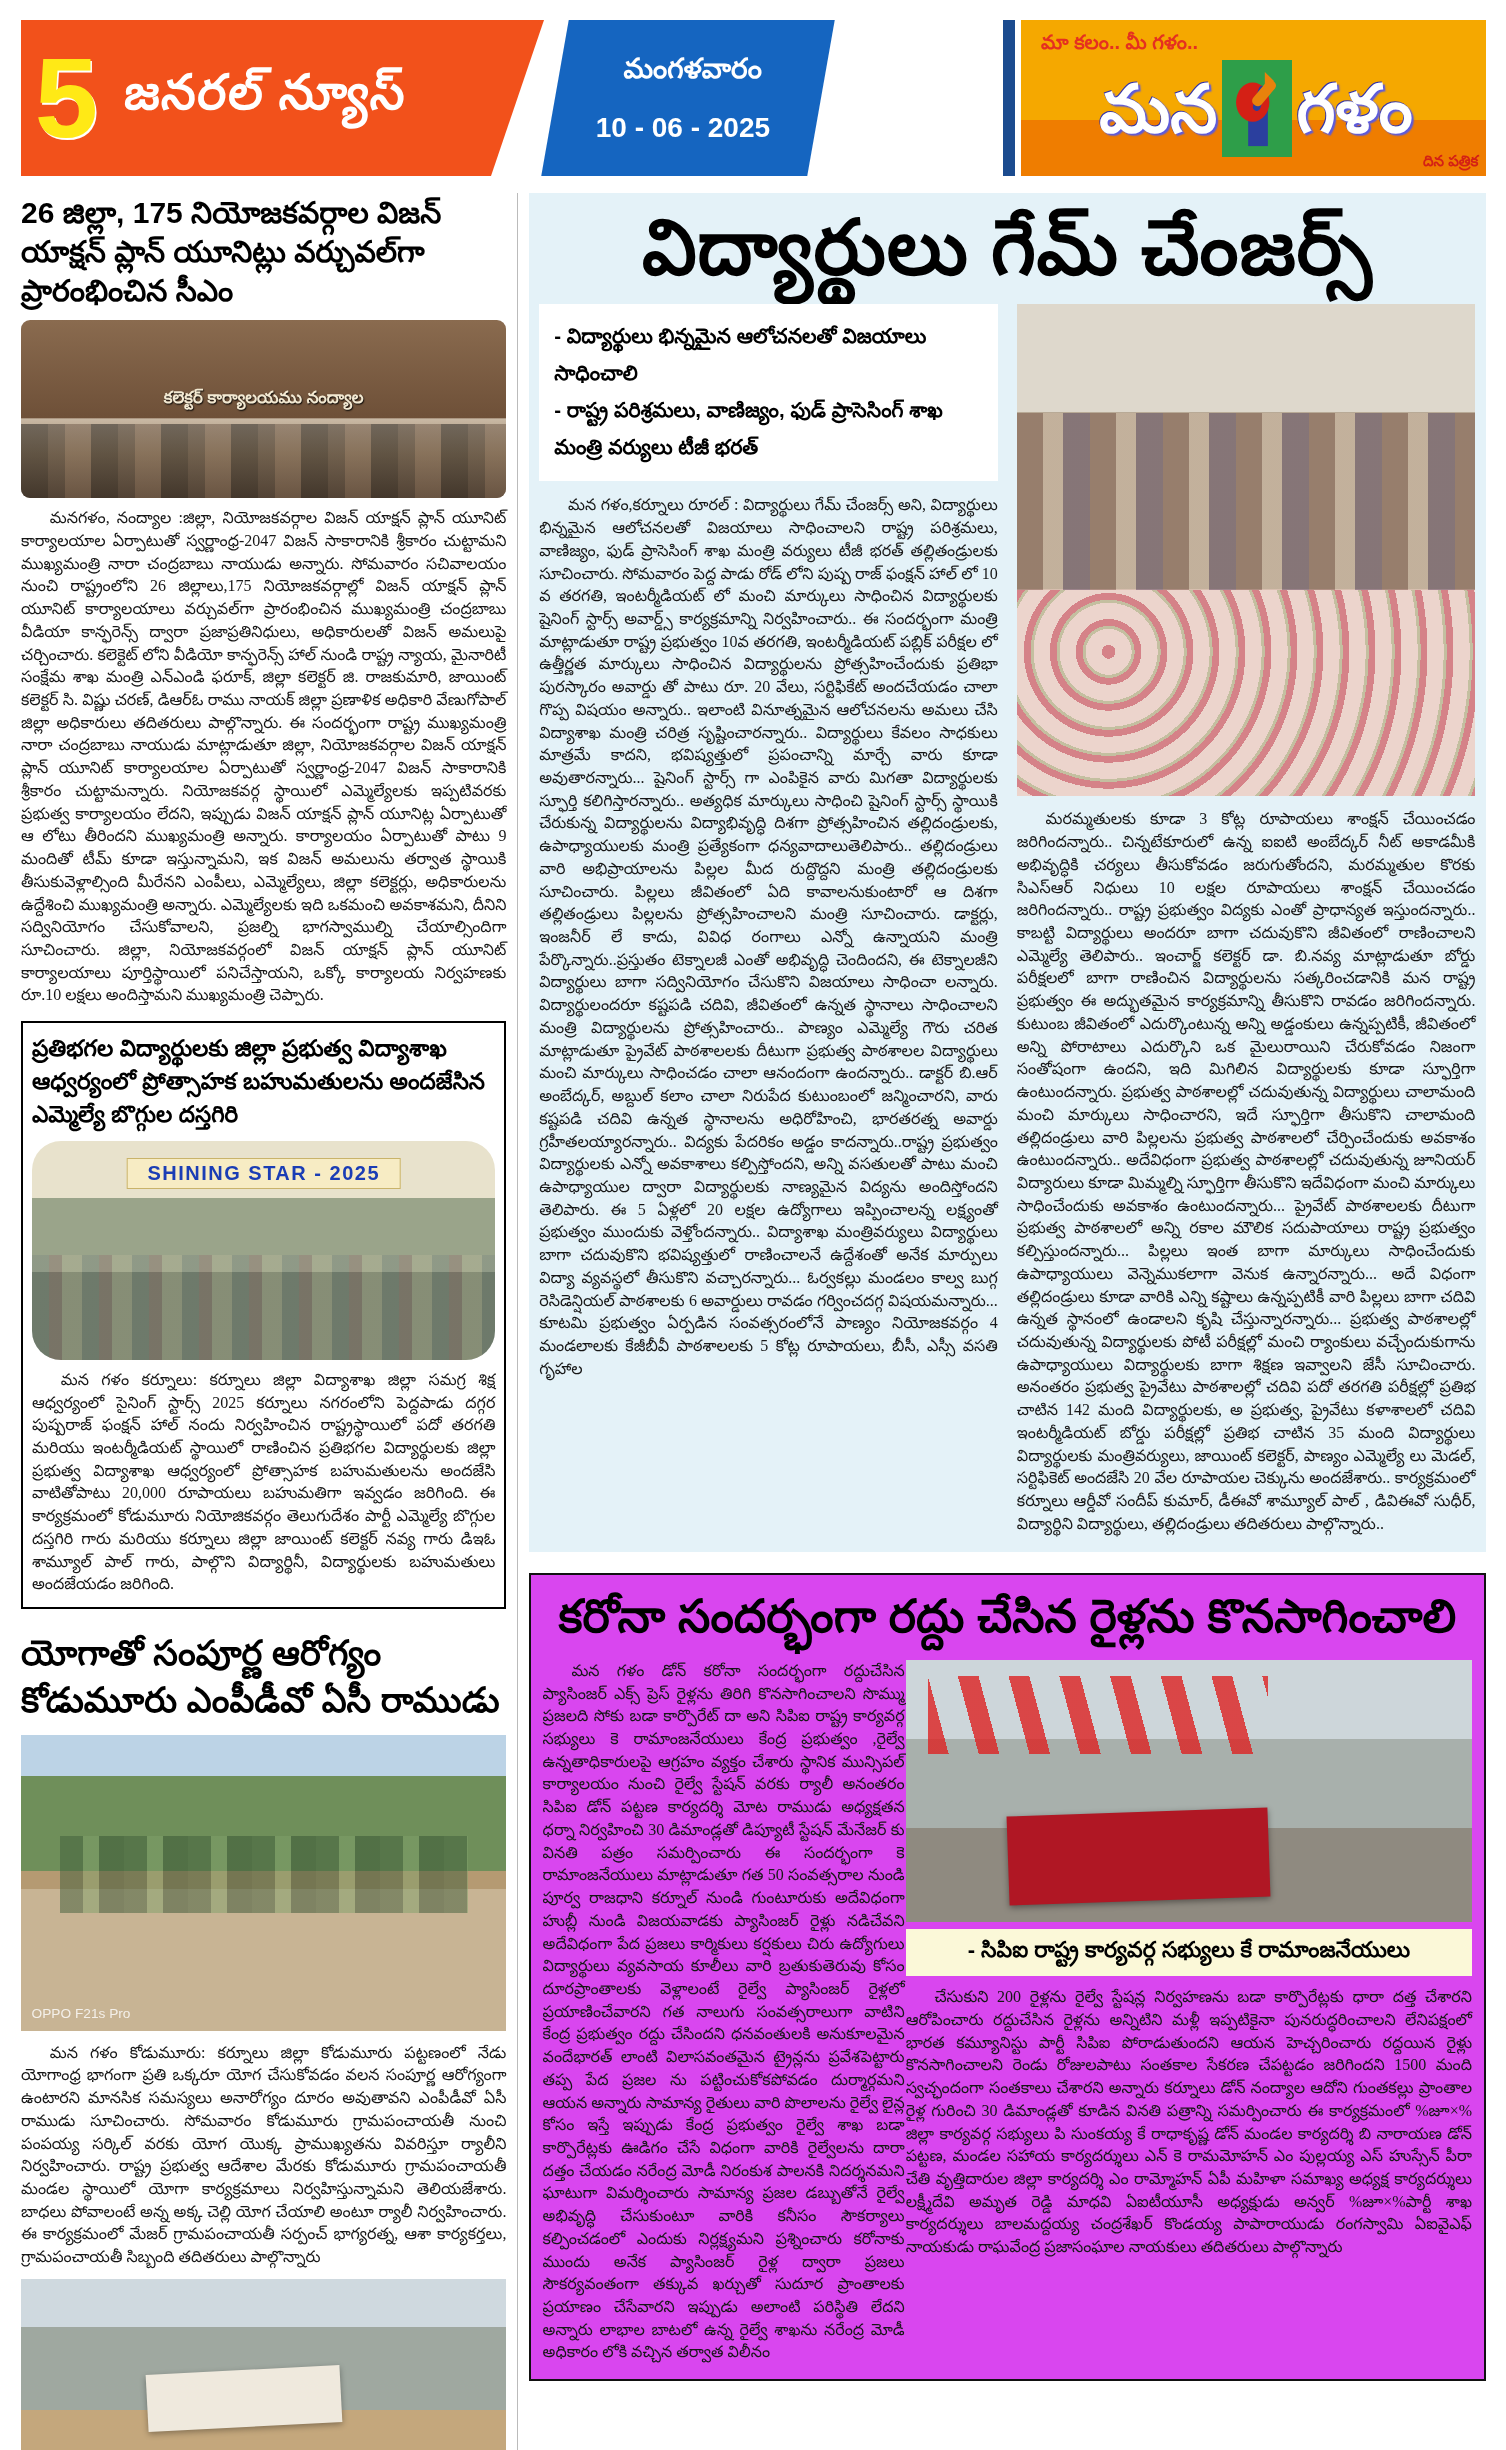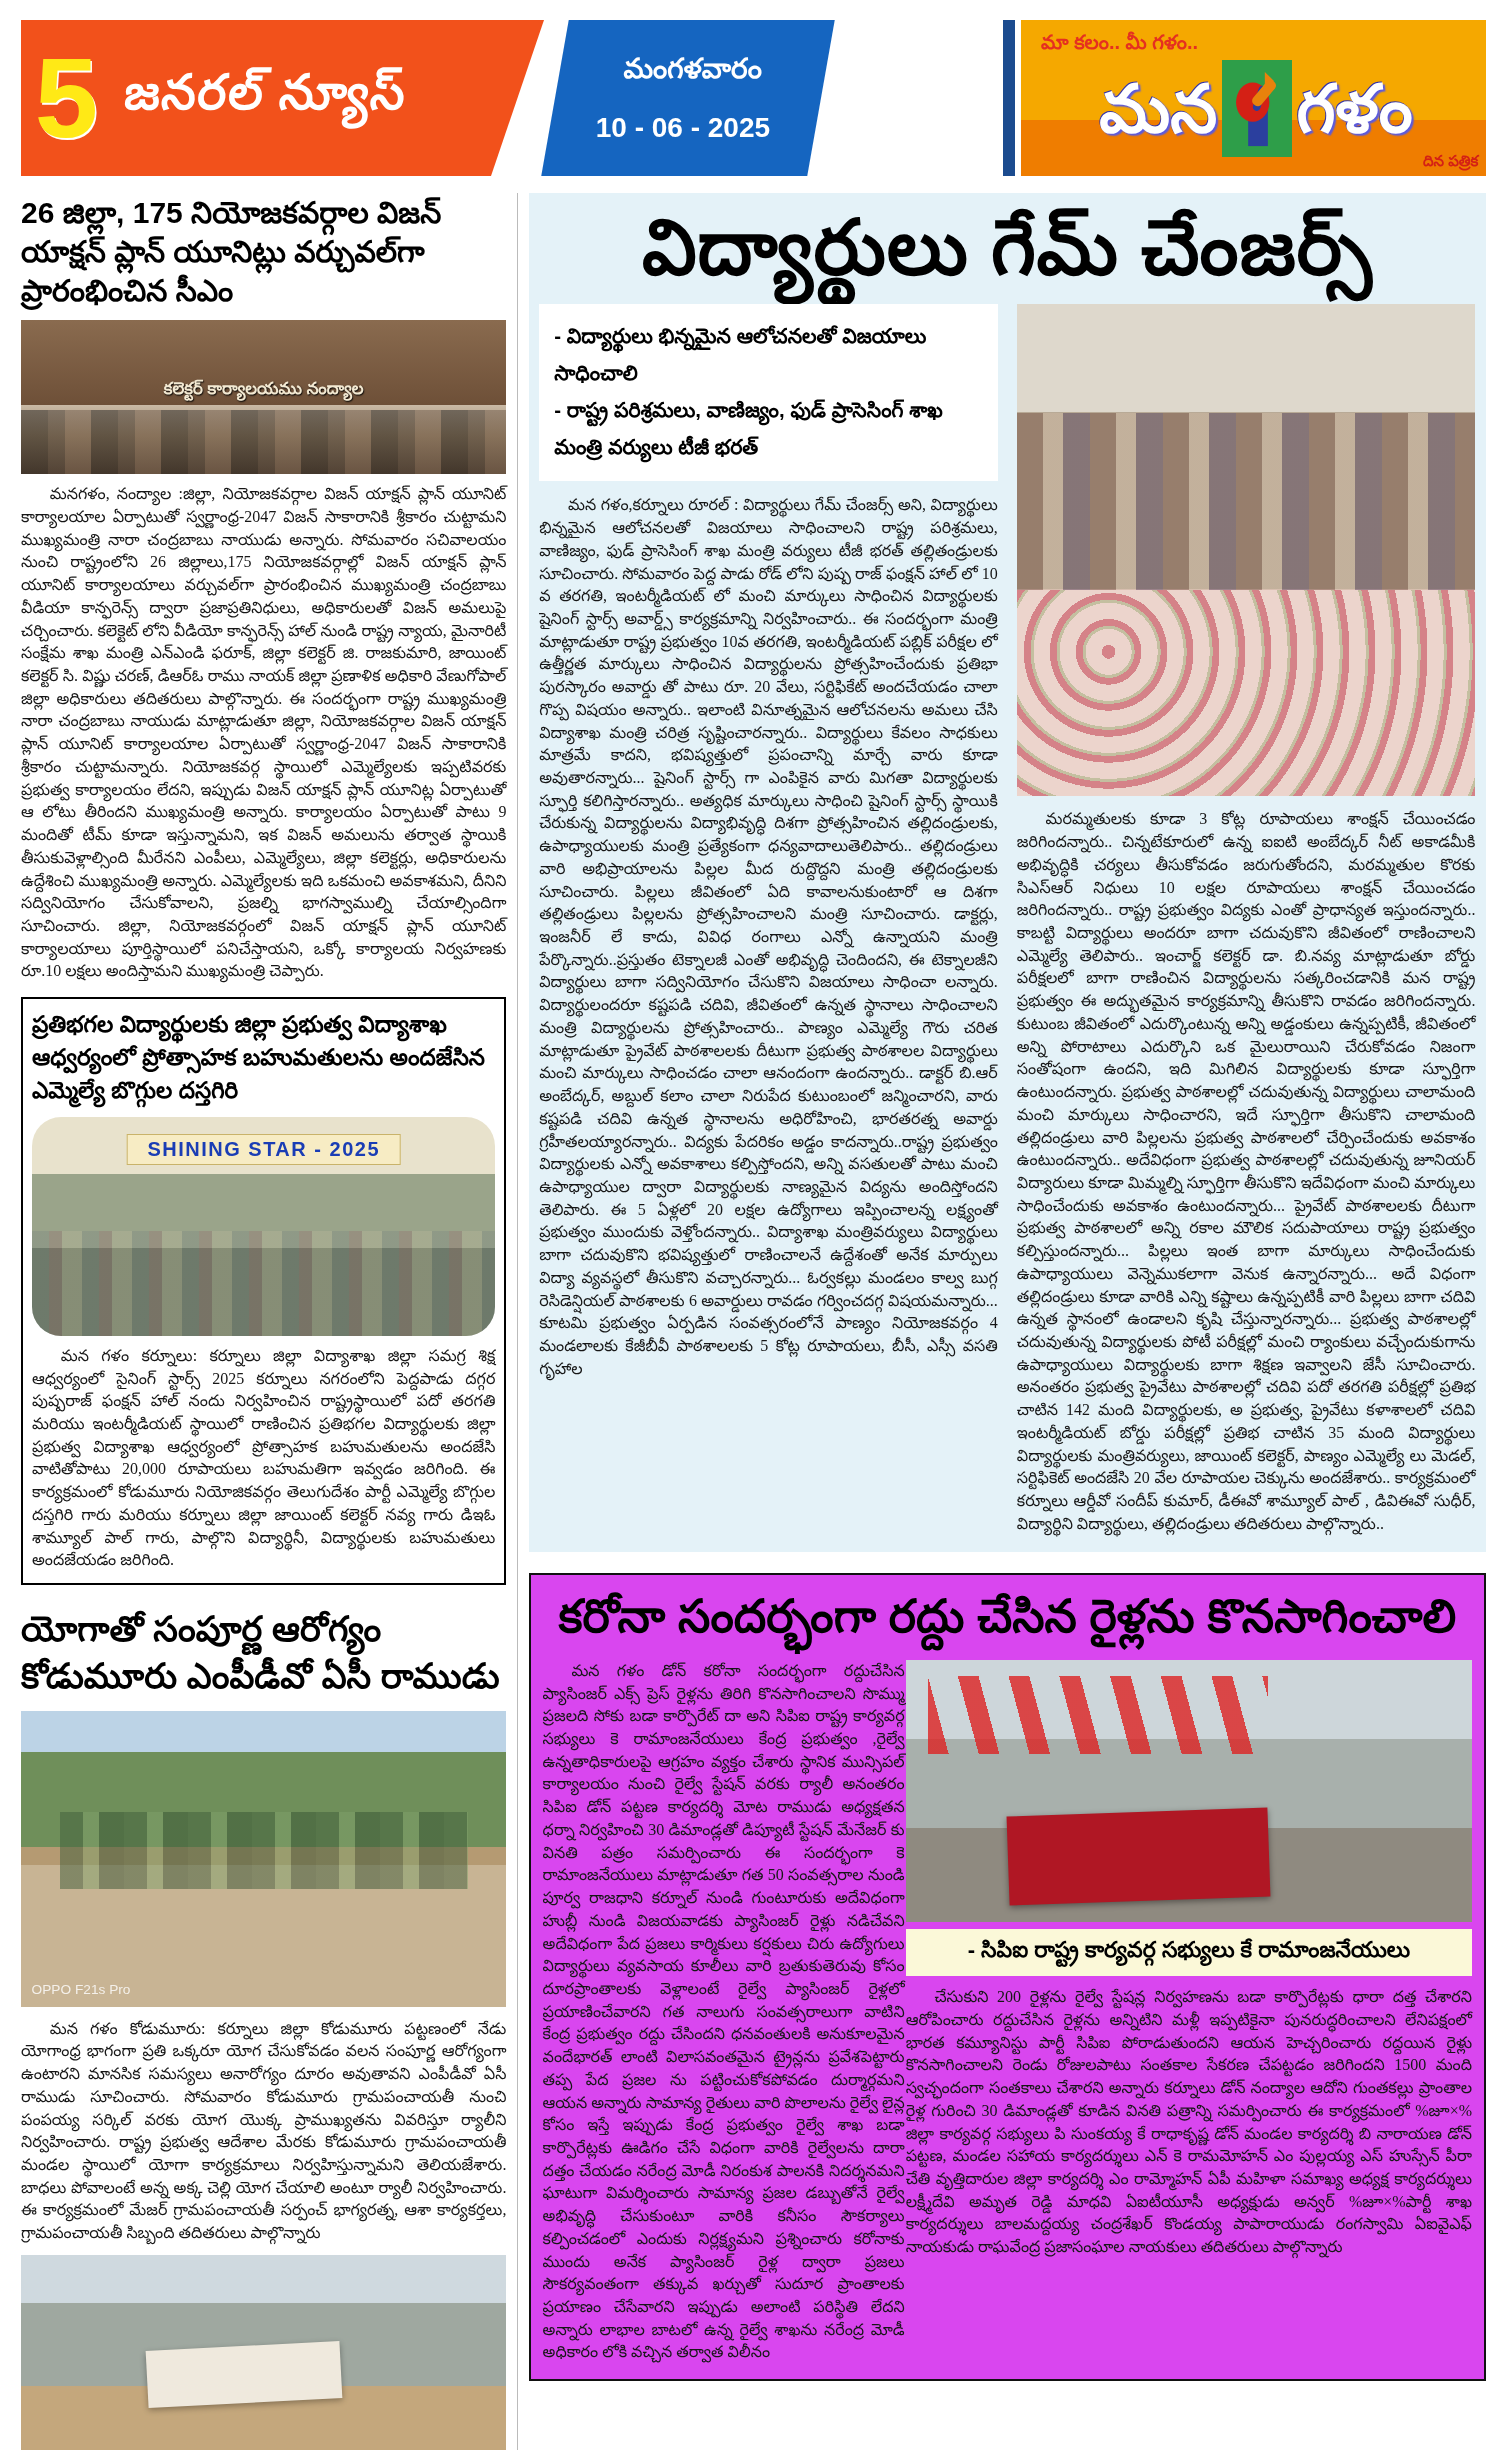--- a/index.html
+++ b/index.html
@@ -80,23 +80,24 @@
   .photo { width:100%; position:relative; overflow:hidden; }
   .photo-label {
     position:absolute; left:50%; top:38%; transform:translateX(-50%);
     color:#f3e9d2; font-size:16.7px; font-weight:bold; white-space:nowrap;
     font-family:"Liberation Sans", sans-serif; text-shadow:0.8px 0.8px 1.5px #000;
   }
 
   
   .artA h2 { font-size:30px; line-height:1.3; margin-bottom:10.6px; }
   .photoA {
-    height:154px; margin-bottom:9px;
+    height:178px; margin-bottom:9px;
     background:
       linear-gradient(180deg,#8a6b4f 0%,#6e5038 55%,#c9b9a5 55.5%,#a08868 75%,#5c4632 100%);
+    border-radius: 9px;
   }
   .photoA::after {
     content:""; position:absolute; left:0; right:0; bottom:0; height:42%;
     background:repeating-linear-gradient(90deg,#2e2a26 0 27px,#4a4038 27px 44px,#746050 44px 70px);
     opacity:.55;
   }
 
   
   .artB { border:2.3px solid #000; margin-top:13.7px; padding:9px 9px 10.6px 9px; }
   .artB h2 { font-size:23px; line-height:1.45; margin-bottom:9px; }

